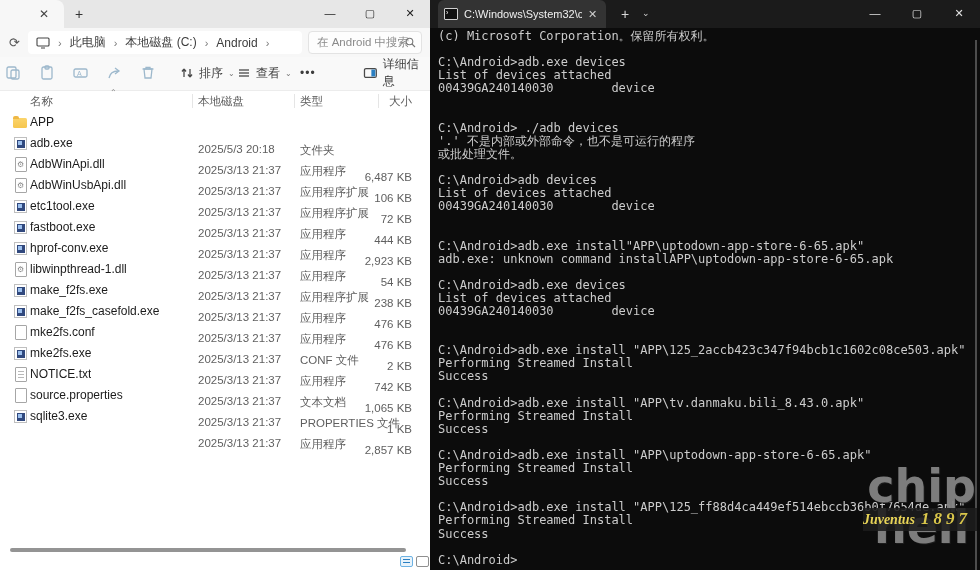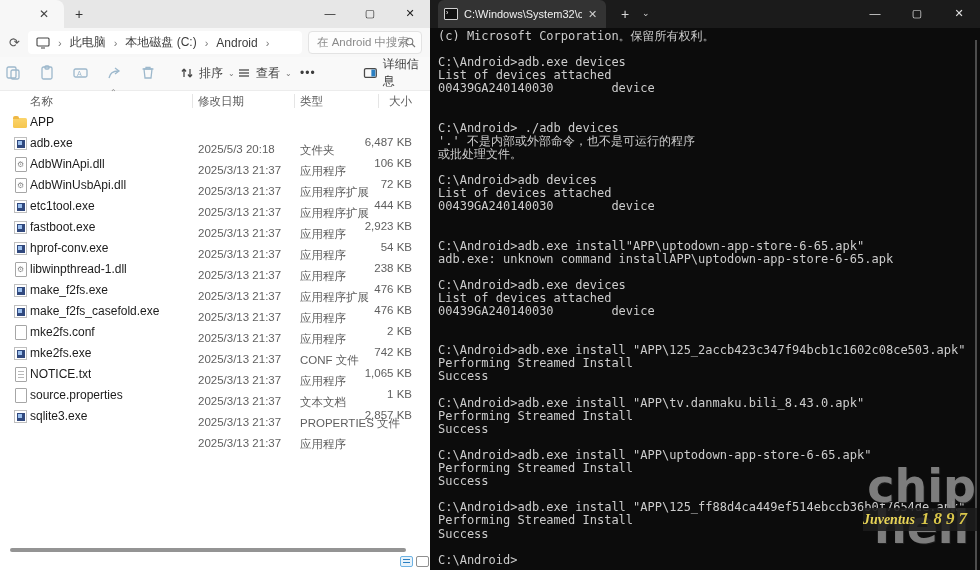--- a/index.html
+++ b/index.html
@@ -42,21 +42,21 @@
   .sort-caret{position:absolute;left:110px;top:-4px;font-size:8px;color:#888;}
   .col{position:absolute;top:2px;white-space:nowrap;}
   .c-name{left:30px;}.c-date{left:198px;}.c-type{left:300px;}
   .c-size{right:18px;text-align:right;}
   .file-list{position:absolute;left:0;top:112px;width:430px;}
   .frow{position:relative;width:430px;height:21px;font-size:12px;cursor:default;}
   .frow .cell{position:absolute;top:3px;white-space:nowrap;}
   .frow .nm{left:30px;color:#1b1b1b;max-width:160px;overflow:hidden;}
   .frow .dt,.frow .tp{color:#5f5f5f;font-size:11.5px;margin-top:28px;}
   .frow .dt{left:198px;}.frow .tp{left:300px;}
-  .frow .sz{right:18px;color:#5f5f5f;font-size:11.5px;text-align:right;}
+  .frow .sz{right:18px;color:#5f5f5f;font-size:11.5px;text-align:right;margin-top:35px;}
   .ic{position:absolute;display:inline-block;}
   .ic-folder{left:13px;top:6px;width:14px;height:10px;background:linear-gradient(#fbd46b,#f6c64e);
           border-radius:1.5px;}
   .ic-folder::before{content:"";position:absolute;top:-2px;left:0;width:6px;height:3px;
           background:#efb844;border-radius:2px 2px 0 0;}
   .ic-exe{left:14px;top:4px;width:11px;height:11px;background:#fff;border:1px solid #bfbfbf;}
   .ic-exe::before{content:"";position:absolute;inset:1.5px;background:#31497e;}
   .ic-exe::after{content:"";position:absolute;left:3px;top:3px;width:4px;height:4px;background:#9cc0ee;}
   .ic-dll,.ic-file,.ic-txt{left:15px;top:3px;width:10px;height:13px;background:#fff;
           border:1px solid #a6a6a6;border-radius:1px;}
@@ -201,21 +201,21 @@
           <rect x="1.5" y="2.5" width="12" height="9" rx="1.5"></rect>
           <rect x="8.5" y="3.5" width="4" height="7" fill="#2a7fc2" stroke="none"></rect>
         </svg>
       <span>详细信息</span>
     </div>
   </div>
 
   <div class="ex-header">
     <span class="sort-caret">⌃</span>
     <span class="col c-name">名称</span>
-    <span class="col c-date">修改日期</span>
+    <span class="col c-date">本地磁盘</span>
     <span class="col c-type">类型</span>
     <span class="col c-size">大小</span>
     <span class="hsep" style="left:192px"></span>
     <span class="hsep" style="left:294px"></span>
     <span class="hsep" style="left:378px"></span>
   </div>
 
   <div class="file-list">
       <div class="frow">
         <span class="ic ic-folder"></span>

